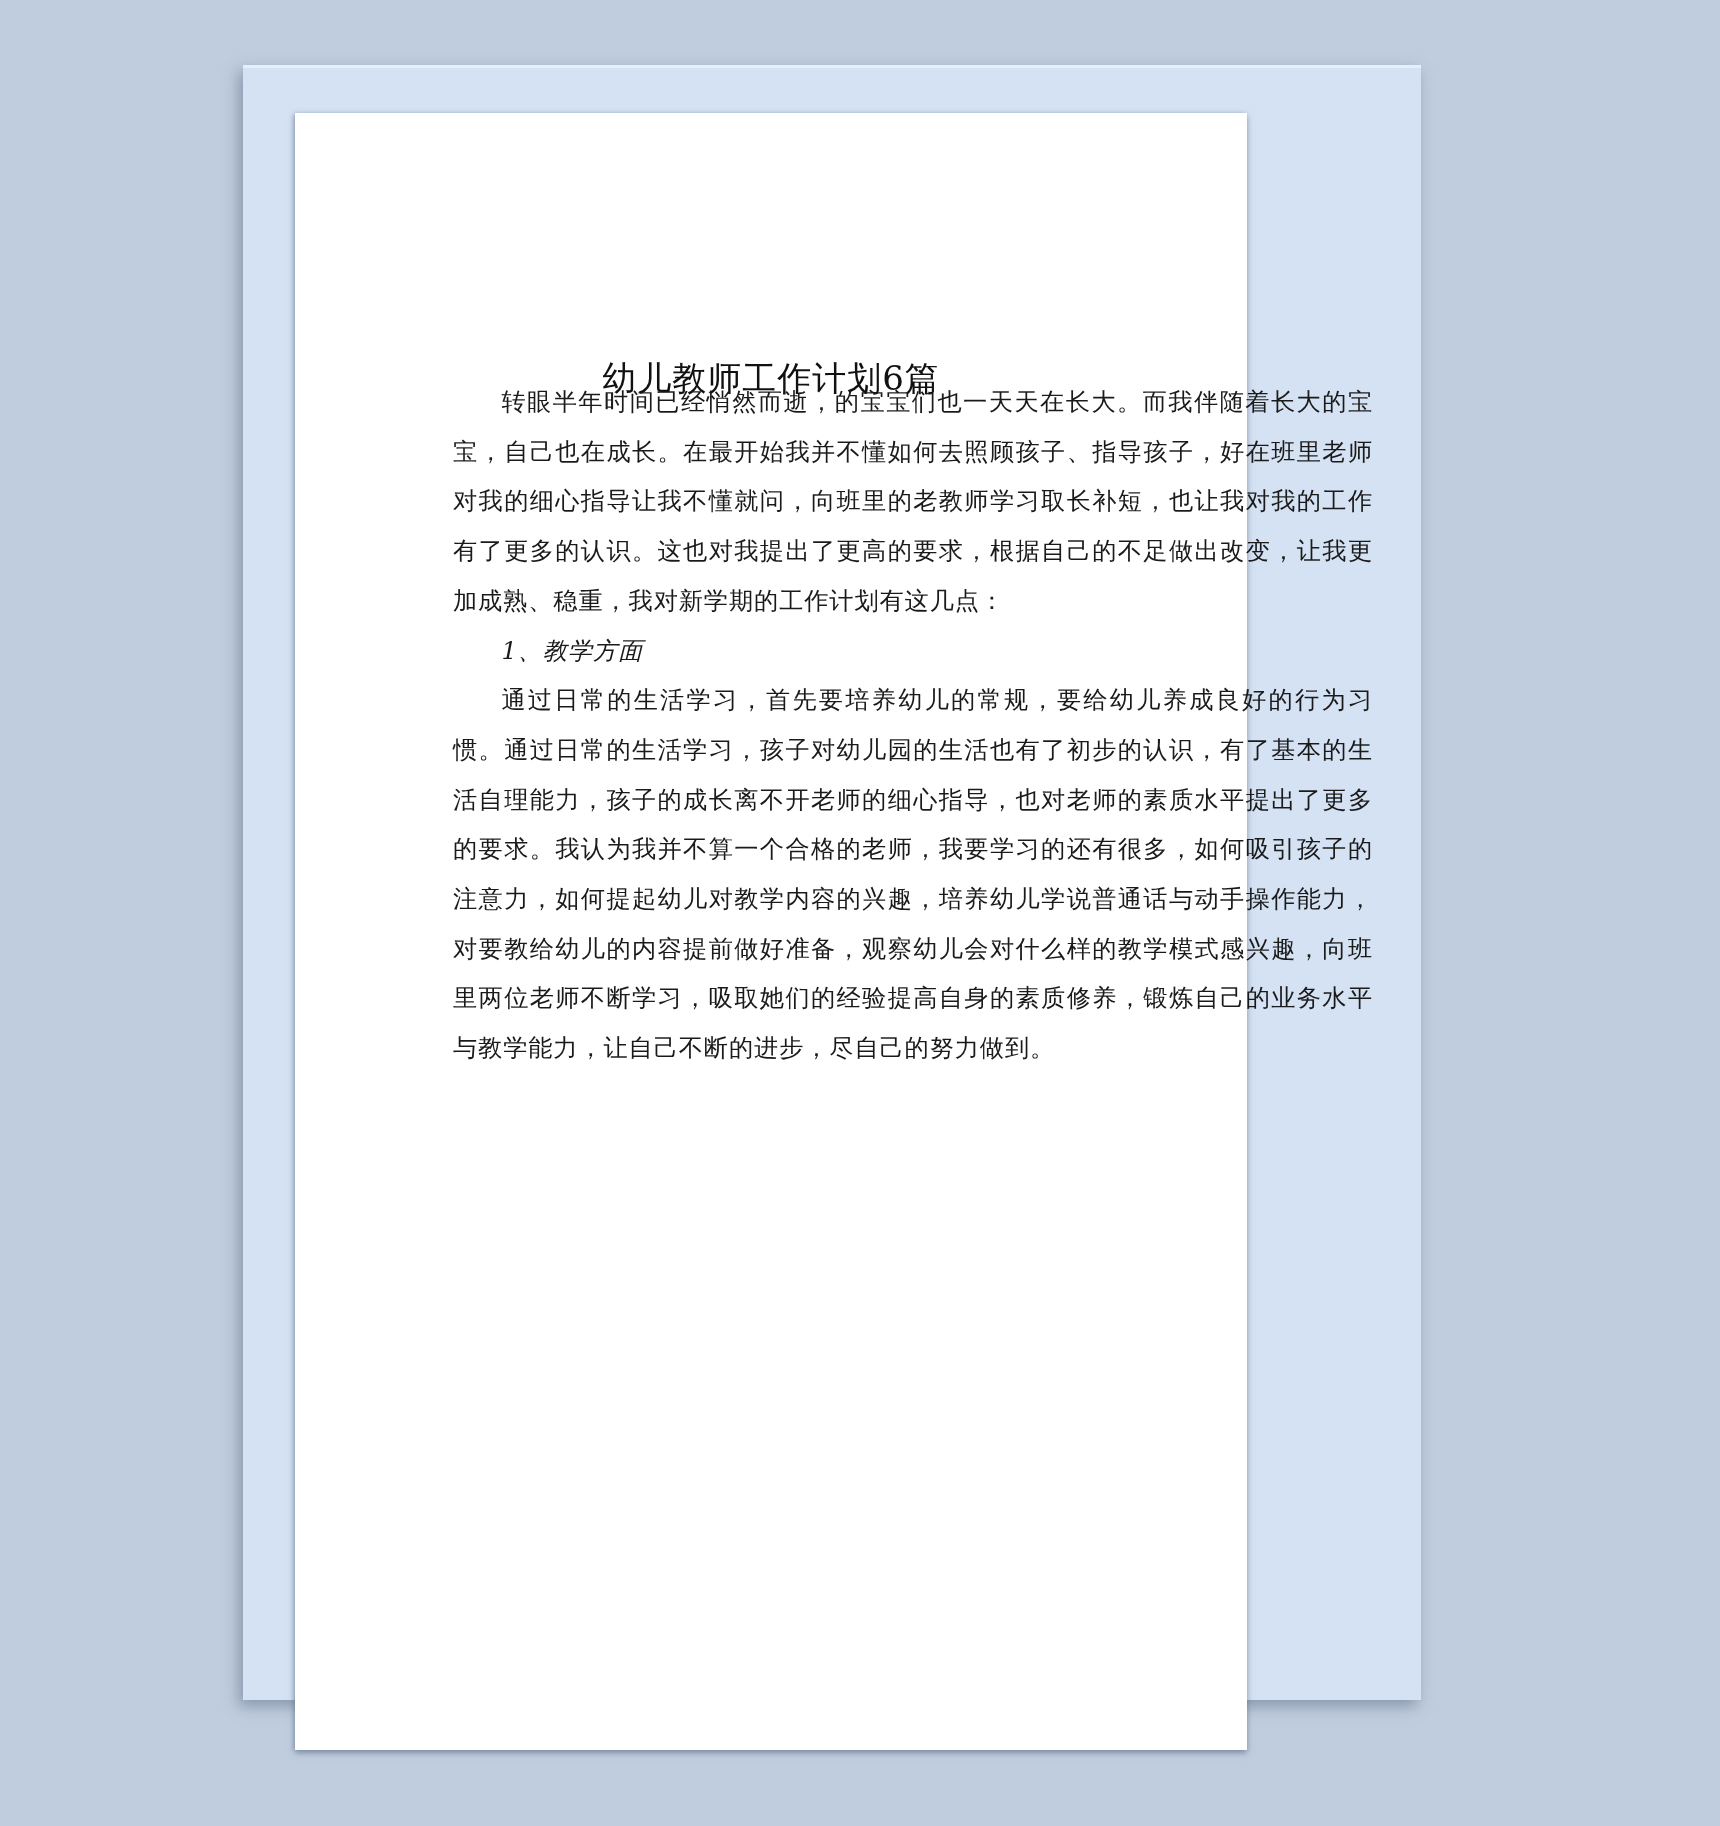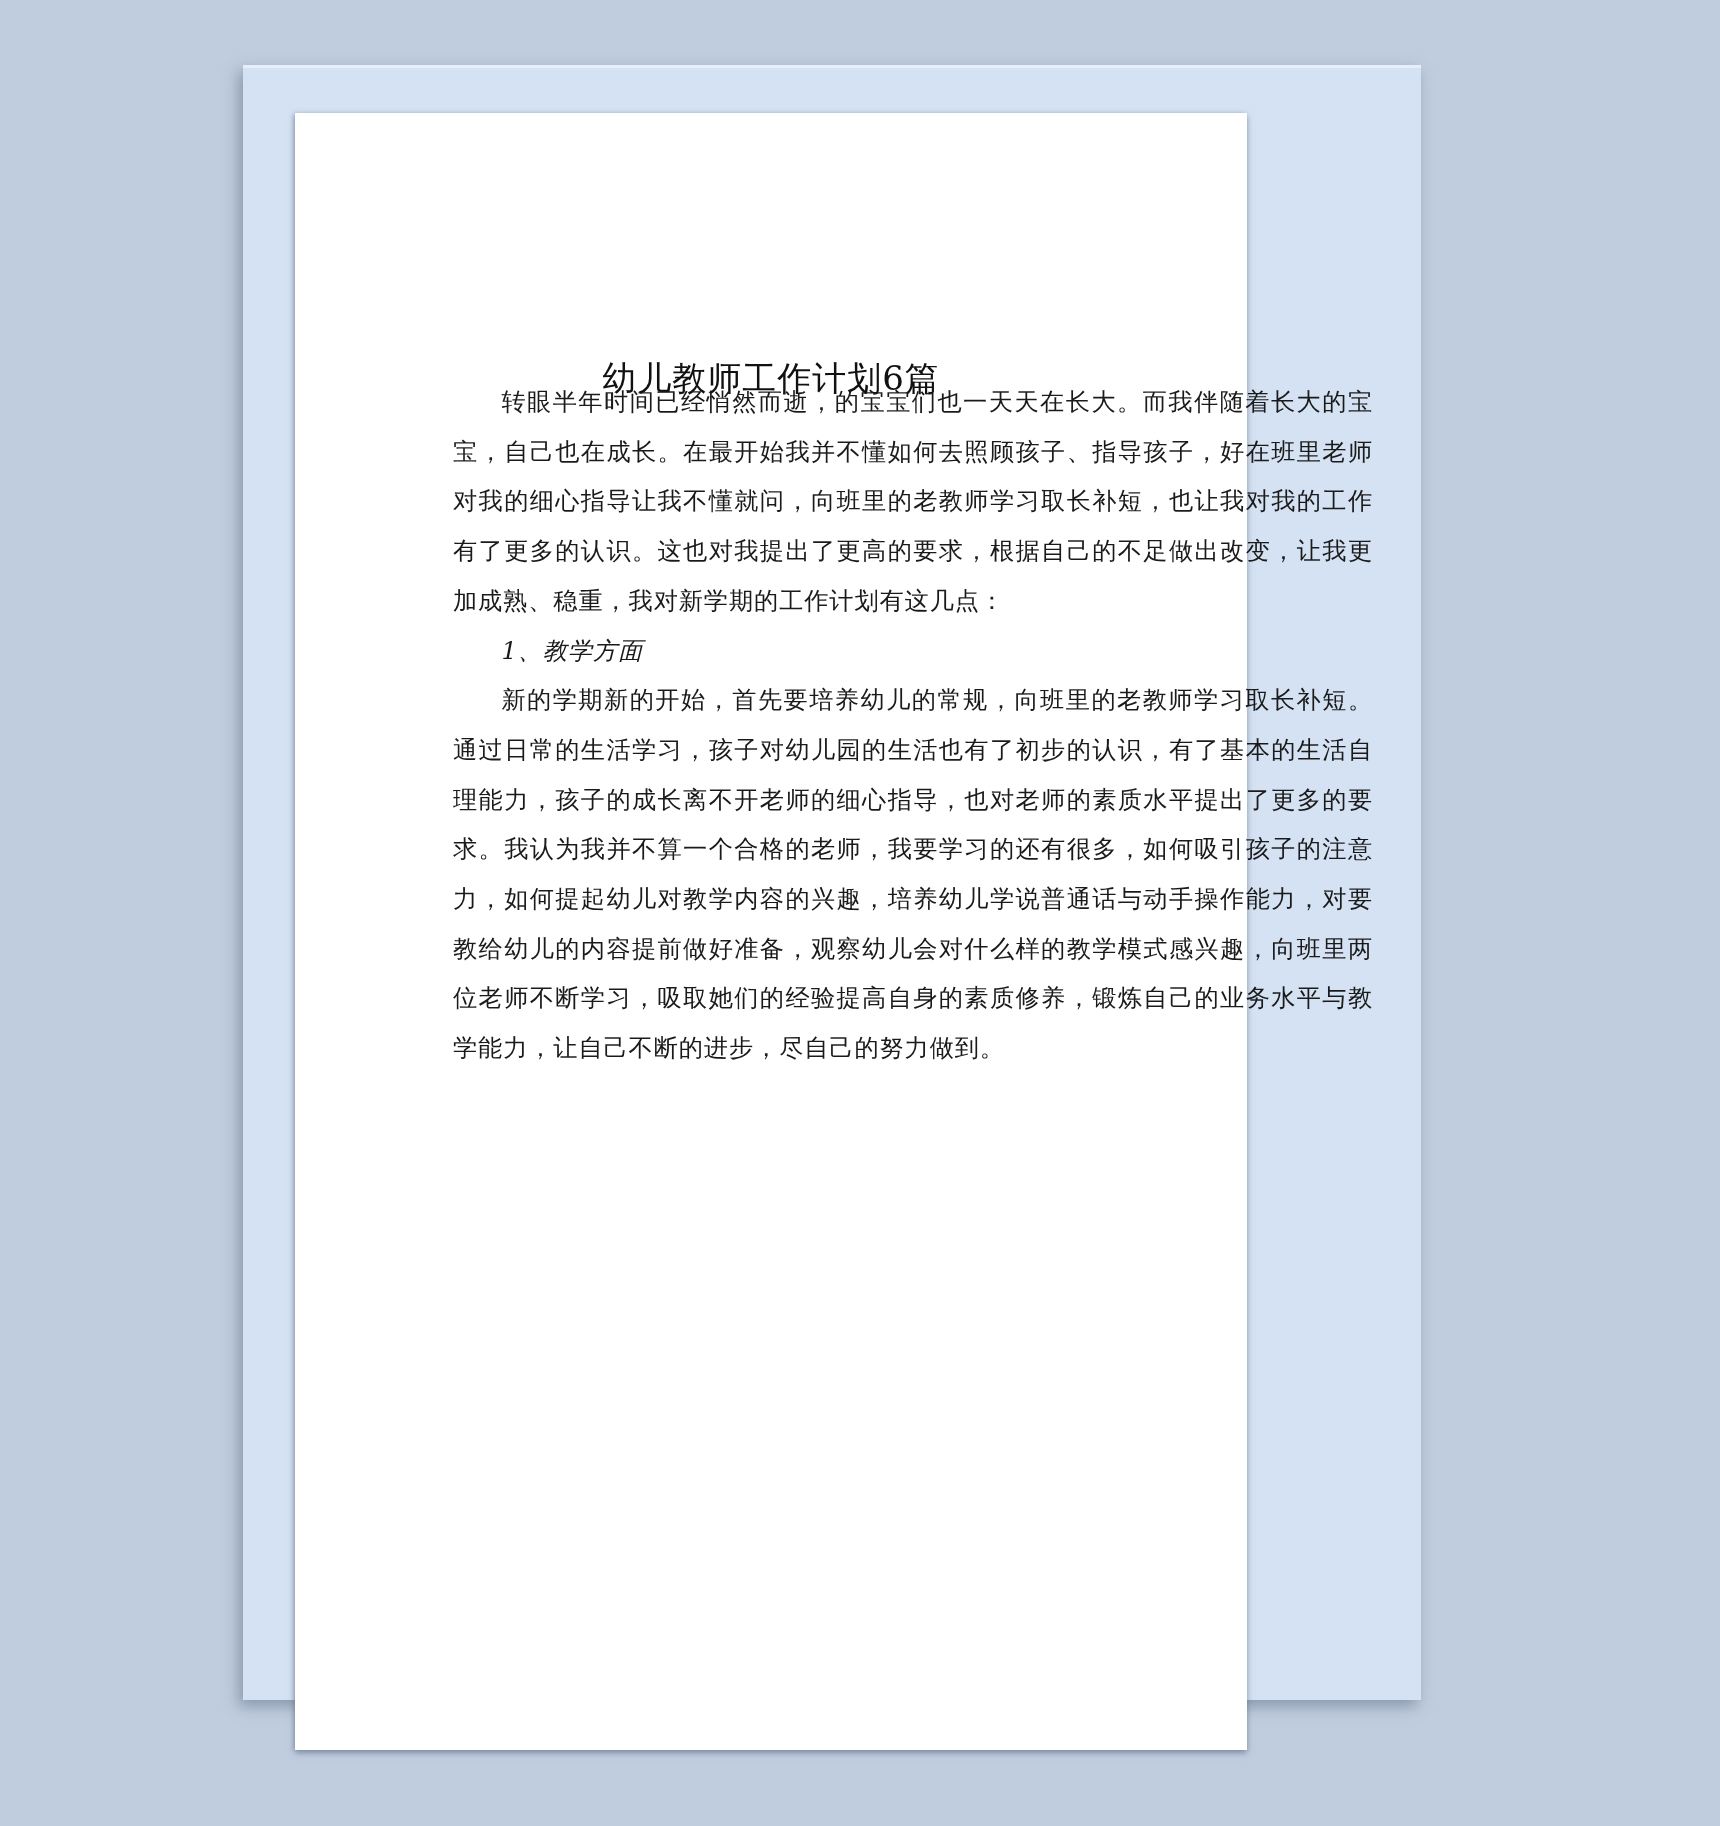--- a/index.html
+++ b/index.html
@@ -83,14 +83,14 @@
 
 <div class="back-sheet"></div>
 
 <div class="front-page">
   <h1 class="doc-title">幼儿教师工作计划6篇</h1>
 </div>
 
 <div class="doc-body">
   <p class="para">转眼半年时间已经悄然而逝，的宝宝们也一天天在长大。而我伴随着长大的宝宝，自己也在成长。在最开始我并不懂如何去照顾孩子、指导孩子，好在班里老师对我的细心指导让我不懂就问，向班里的老教师学习取长补短，也让我对我的工作有了更多的认识。这也对我提出了更高的要求，根据自己的不足做出改变，让我更加成熟、稳重，我对新学期的工作计划有这几点：</p>
   <p class="heading">1、教学方面</p>
-  <p class="para">新的学期新的开始，首先要培养幼儿的常规，向班里的老教师学习取长补短。通过日常的生活学习，孩子对幼儿园的生活也有了初步的认识，有了基本的生活自理能力，孩子的成长离不开老师的细心指导，也对老师的素质水平提出了更多的要求。我认为我并不算一个合格的老师，我要学习的还有很多，如何吸引孩子的注意力，如何提起幼儿对教学内容的兴趣，培养幼儿学说普通话与动手操作能力，对要教给幼儿的内容提前做好准备，观察幼儿会对什么样的教学模式感兴趣，向班里两位老师不断学习，吸取她们的经验提高自身的素质修养，锻炼自己的业务水平与教学能力，让自己不断的进步，尽自己的努力做到。</p>
+  <p class="para">通过日常的生活学习，首先要培养幼儿的常规，要给幼儿养成良好的行为习惯。通过日常的生活学习，孩子对幼儿园的生活也有了初步的认识，有了基本的生活自理能力，孩子的成长离不开老师的细心指导，也对老师的素质水平提出了更多的要求。我认为我并不算一个合格的老师，我要学习的还有很多，如何吸引孩子的注意力，如何提起幼儿对教学内容的兴趣，培养幼儿学说普通话与动手操作能力，对要教给幼儿的内容提前做好准备，观察幼儿会对什么样的教学模式感兴趣，向班里两位老师不断学习，吸取她们的经验提高自身的素质修养，锻炼自己的业务水平与教学能力，让自己不断的进步，尽自己的努力做到。</p>
 </div>
 
 </body></html>

